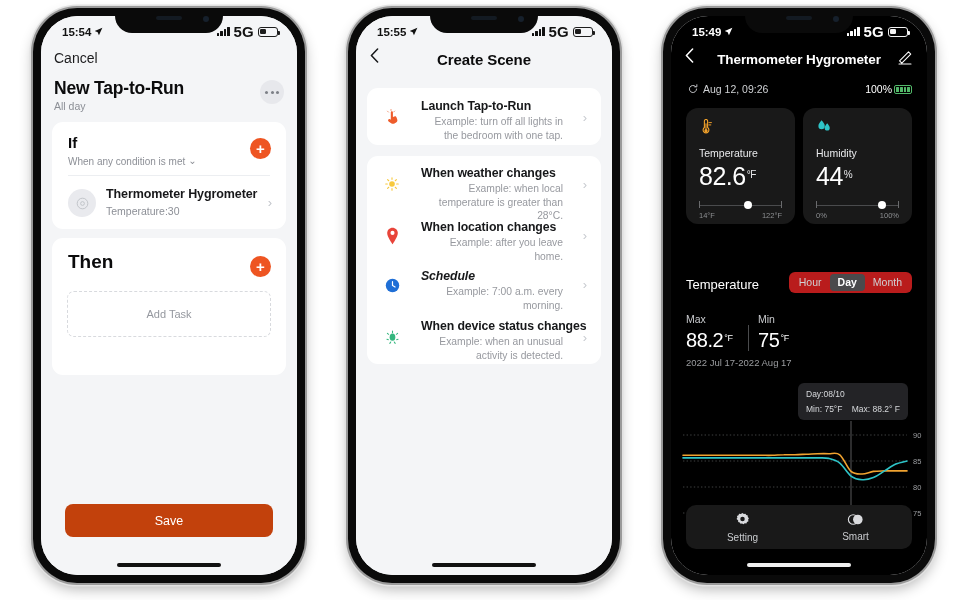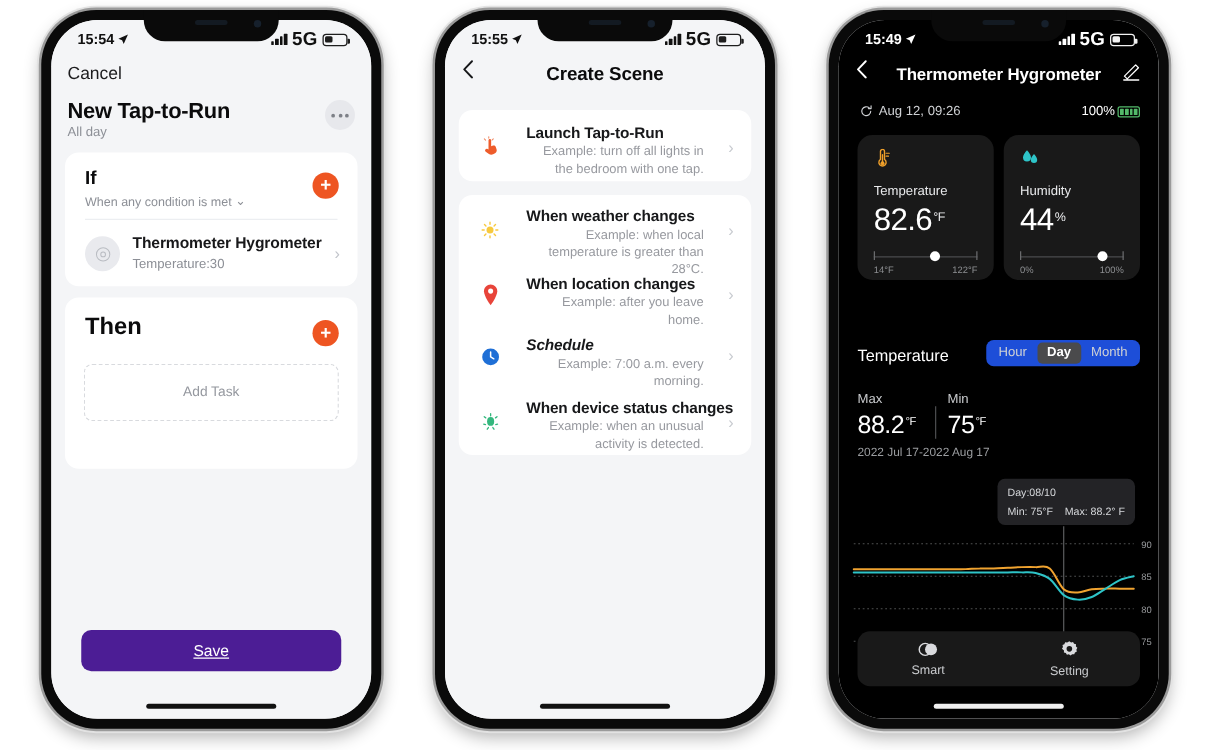--- a/index.html
+++ b/index.html
@@ -78,21 +78,21 @@
   .dev-chev{right:14px;top:14px;}
 
   .card-then{top:222px;height:137px;}
   .then-word{position:absolute;left:16px;top:13px;font-size:19px;font-weight:700;color:#0b0b0c;}
   .then-plus{top:18px;}
   .addtask{position:absolute;left:15px;right:15px;top:53px;height:44px;border:1.3px dashed #d8dade;
     border-radius:7px;display:flex;align-items:center;justify-content:center;
     font-size:11px;color:#95989f;}
 
   .save-btn{position:absolute;left:24px;right:24px;bottom:38px;height:33px;border-radius:8px;
-    background:#4c1d95;color:#fff;font-size:12.5px;display:flex;align-items:center;justify-content:center;text-decoration:underline;}
+    background:#c2410c;color:#fff;font-size:12.5px;display:flex;align-items:center;justify-content:center;}
 
   
   .navbar{position:absolute;left:0;right:0;top:27px;height:33px;display:flex;align-items:center;justify-content:center;}
   .nav-title{font-size:15px;font-weight:700;color:#0b0b0c;letter-spacing:-.1px;}
   .nav-back{position:absolute;left:14px;top:32px;font-size:17px;color:#17181a;line-height:1;font-weight:400;}
   .nav-edit{position:absolute;right:14px;top:34px;width:16px;height:16px;}
 
   .p2-card{position:absolute;left:11px;right:11px;background:#fff;border-radius:11px;}
   .p2-card1{top:72px;height:57px;}
   .p2-card2{top:140px;height:208px;}
@@ -119,21 +119,21 @@
   .tile-val{position:absolute;left:13px;top:54px;font-size:25px;font-weight:400;color:#fff;letter-spacing:-.5px;}
   .tile-unit{font-size:10px;vertical-align:7px;margin-left:1px;color:#e8e9eb;}
   .slider{position:absolute;left:13px;right:13px;top:96px;height:3px;}
   .slider .track{position:absolute;left:0;right:0;top:1px;height:1px;background:#4a4b4d;}
   .slider .cap{position:absolute;top:-3px;width:1px;height:7px;background:#6a6b6d;}
   .slider .knob{position:absolute;top:-3.5px;width:8px;height:8px;border-radius:50%;background:#fff;}
   .sl-min{position:absolute;left:13px;top:103px;font-size:7.5px;color:#8d8f92;}
   .sl-max{position:absolute;right:13px;top:103px;font-size:7.5px;color:#8d8f92;}
 
   .seg-label{position:absolute;left:15px;top:261px;font-size:13px;color:#fff;}
-  .seg{position:absolute;right:15px;top:256px;height:21px;background:#1d4ed8;border-radius:6px;
+  .seg{position:absolute;right:15px;top:256px;height:21px;background:#b91c1c;border-radius:6px;
     display:flex;align-items:center;padding:2px;box-sizing:border-box;}
   .seg div{font-size:10.5px;color:#cfd1d4;padding:0 8px;line-height:17px;border-radius:4px;}
   .seg div.on{background:#4a4a4c;color:#fff;font-weight:700;}
 
   .mm{position:absolute;top:297px;left:15px;right:15px;height:54px;}
   .mm .lblmax{position:absolute;left:0;top:0;font-size:10.5px;color:#c9cbce;}
   .mm .lblmin{position:absolute;left:72px;top:0;font-size:10.5px;color:#c9cbce;}
   .mm .valmax{position:absolute;left:0;top:16px;font-size:20px;color:#fff;letter-spacing:-.4px;}
   .mm .valmin{position:absolute;left:72px;top:16px;font-size:20px;color:#fff;letter-spacing:-.4px;}
   .mm .u{font-size:9px;vertical-align:6px;margin-left:1px;}
@@ -470,35 +470,35 @@
             <text x="242" y="17" fill="#9b9da0" font-size="7.5" font-family="&quot;Liberation Sans&quot;, sans-serif">90</text>
             <line x1="180" x2="180" y1="-40" y2="103" stroke="#6e6f72" stroke-width="0.8"></line>
             <path d="M12.0,34.3 C13.9,34.3 19.5,34.3 23.2,34.3 C26.9,34.3 30.7,34.3 34.4,34.3 C38.1,34.3 41.9,34.3 45.6,34.3 C49.3,34.3 53.1,34.3 56.8,34.3 C60.5,34.3 64.3,34.3 68.0,34.3 C71.7,34.3 75.5,34.3 79.2,34.3 C82.9,34.3 86.7,34.3 90.4,34.3 C94.1,34.3 97.9,34.4 101.6,34.3 C105.3,34.2 109.1,33.8 112.8,33.8 C116.5,33.7 120.3,33.8 124.0,33.8 C127.7,33.7 131.5,33.4 135.2,33.2 C138.9,33.1 142.7,32.8 146.4,32.7 C150.1,32.6 153.9,32.5 157.6,32.7 C161.3,32.9 165.1,30.8 168.8,33.8 C172.5,36.7 176.3,47.2 180.0,50.4 C183.7,53.6 187.5,53.0 191.2,53.0 C194.9,53.0 198.7,50.9 202.4,50.4 C206.1,49.9 209.9,50.0 213.6,49.9 C217.3,49.8 221.1,49.9 224.8,49.9 C228.5,49.9 234.1,49.9 236.0,49.9" fill="none" stroke="#f0a330" stroke-width="1.6" stroke-linecap="round"></path>
             <path d="M12.0,36.9 C13.9,36.9 19.5,36.9 23.2,36.9 C26.9,36.9 30.7,36.9 34.4,36.9 C38.1,36.9 41.9,36.9 45.6,36.9 C49.3,36.9 53.1,36.9 56.8,36.9 C60.5,36.9 64.3,36.9 68.0,36.9 C71.7,36.9 75.5,36.9 79.2,36.9 C82.9,36.9 86.7,36.9 90.4,36.9 C94.1,36.9 97.9,36.9 101.6,36.9 C105.3,36.9 109.1,36.9 112.8,36.9 C116.5,36.9 120.3,36.9 124.0,36.9 C127.7,36.9 131.5,36.9 135.2,36.9 C138.9,36.9 142.7,36.8 146.4,36.9 C150.1,37.0 153.9,36.5 157.6,37.4 C161.3,38.3 165.1,39.1 168.8,42.1 C172.5,45.0 176.3,52.3 180.0,55.1 C183.7,57.9 187.5,58.5 191.2,58.7 C194.9,59.0 198.7,58.1 202.4,56.6 C206.1,55.2 209.9,52.1 213.6,49.9 C217.3,47.6 221.1,44.8 224.8,43.1 C228.5,41.5 234.1,40.5 236.0,40.0" fill="none" stroke="#2ec4c8" stroke-width="1.6" stroke-linecap="round"></path>
           </svg>
       </div>
 
       <div class="tabbar">
         <div class="tab">
           <span class="ti">
+            <svg width="15" height="15" viewBox="0 0 22 22">
+              <path d="M11 1.6 13 3l2.3-.6 1.2 2.1 2.3.6-.1 2.4 1.7 1.7-1.2 2.1.6 2.3-2.2 1-.9 2.2-2.4-.2-1.9 1.5-2-1.3-2.3.6-1.2-2.1-2.3-.6.1-2.4L2.3 10.3l1.2-2.1-.6-2.3 2.2-1 .9-2.2 2.4.2z" fill="#d9dadd"></path>
+              <circle cx="11" cy="10.4" r="3.3" fill="#191919"></circle>
+            </svg>
+          </span>
+          <span class="lbl">Setting</span>
+        </div>
+        <div class="tab">
+          <span class="ti">
             <svg width="17" height="13" viewBox="0 0 22 16">
               <circle cx="8" cy="8" r="6.2" fill="none" stroke="#d9dadd" stroke-width="1.5"></circle>
               <circle cx="14" cy="8" r="6.2" fill="#d9dadd"></circle>
             </svg>
           </span>
           <span class="lbl">Smart</span>
-        </div>
-        <div class="tab">
-          <span class="ti">
-            <svg width="15" height="15" viewBox="0 0 22 22">
-              <path d="M11 1.6 13 3l2.3-.6 1.2 2.1 2.3.6-.1 2.4 1.7 1.7-1.2 2.1.6 2.3-2.2 1-.9 2.2-2.4-.2-1.9 1.5-2-1.3-2.3.6-1.2-2.1-2.3-.6.1-2.4L2.3 10.3l1.2-2.1-.6-2.3 2.2-1 .9-2.2 2.4.2z" fill="#d9dadd"></path>
-              <circle cx="11" cy="10.4" r="3.3" fill="#191919"></circle>
-            </svg>
-          </span>
-          <span class="lbl">Setting</span>
         </div>
       </div>
 
       <div class="homebar light"></div>
     </div>
     <div class="notch">
         <span class="spk"></span>
         <span class="cam"></span>
       </div>
   </div>

